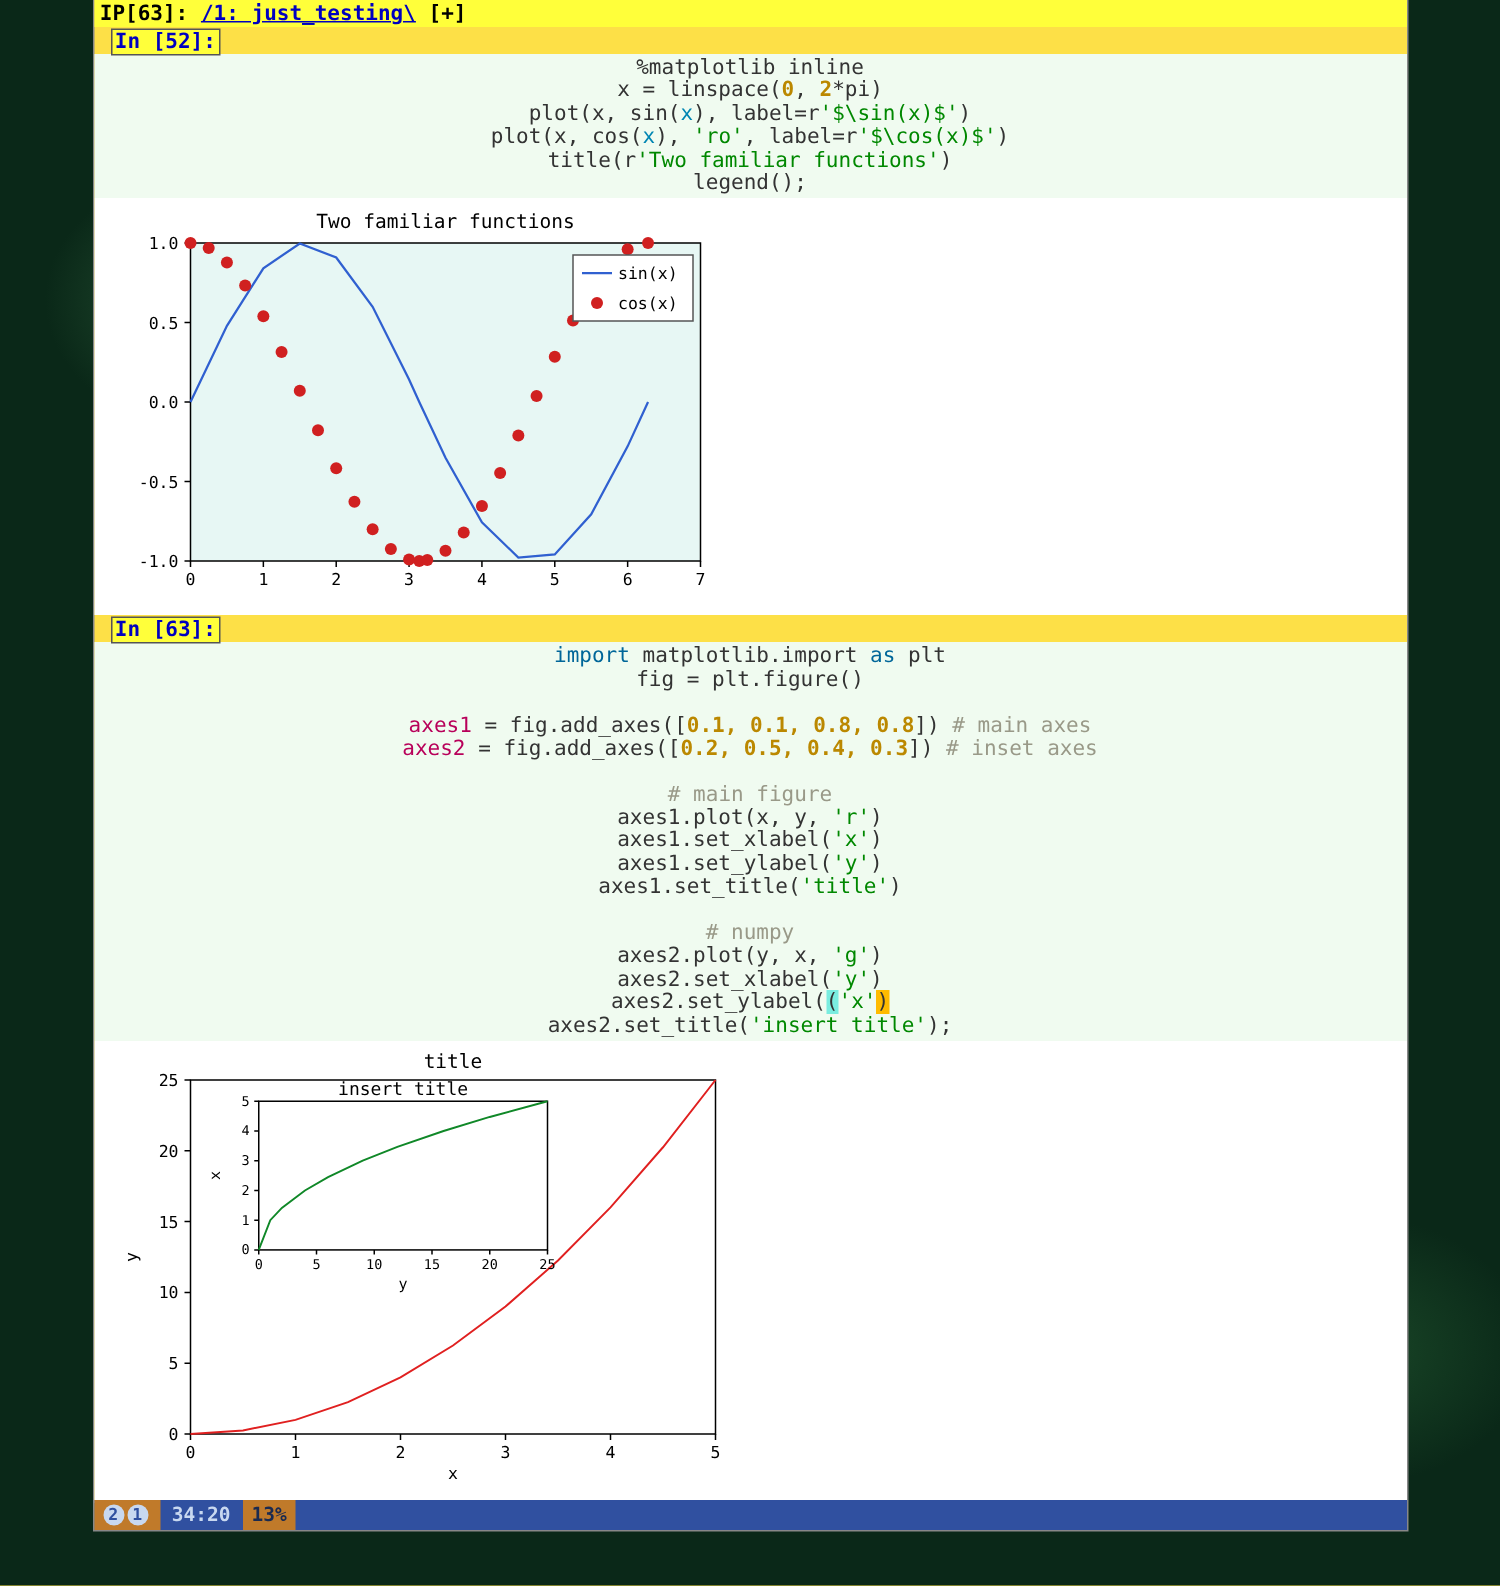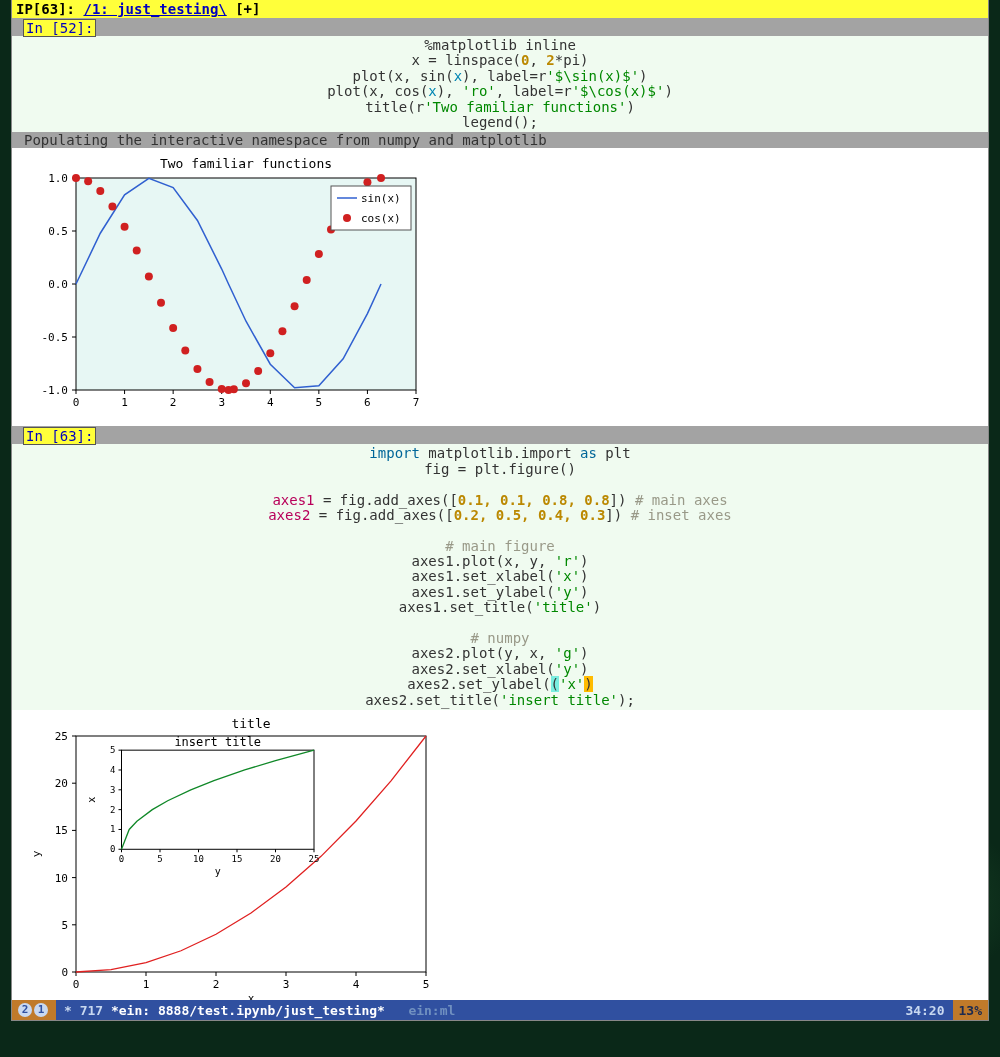--- a/index.html
+++ b/index.html
@@ -11,40 +11,40 @@
   background-image:
     radial-gradient(ellipse 200px 150px at 150px 200px, #2a5838 0%, transparent 60%),
     radial-gradient(ellipse 200px 150px at 800px 400px, #1a4828 0%, transparent 60%),
     radial-gradient(ellipse 200px 150px at 400px 800px, #2a5838 0%, transparent 60%),
     radial-gradient(ellipse 200px 150px at 900px 900px, #1a4828 0%, transparent 60%);
   font-family: "DejaVu Sans Mono", Menlo, Consolas, monospace;
   font-size: 14px;
   overflow: hidden;
 }
 .editor {
-  width: 976px;
+  width: 875px;
   margin: 0 auto;
-  background: #a3a3a3;
+  background: #fde047;
   height: 1020px;
   position: relative;
   box-shadow: 0 0 0 1px #888;
 }
 .title-bar {
   background: #ffff3a;
   color: #000;
   font-weight: bold;
   padding: 1px 4px;
   font-size: 14px;
 }
 .title-bar .path { color: #0000c0; text-decoration: underline; }
 .cell-prompt {
   display: inline-block;
   background: #ffff3a;
   color: #0000c0;
-  font-weight: normal;
+  font-weight: bold;
   padding: 0 2px;
   margin: 2px 0 0 12px;
   outline: 1px solid #555;
 }
 .cell-prompt.active { background: #ffff3a; }
 .code-block {
   background: #f0fbf0;
   padding: 2px 12px;
   white-space: pre;
   font-size: 14px;
@@ -107,21 +107,20 @@
   </div>
 
   
   <div class="cell-prompt">In [52]:</div>
   <div class="code-block"><span>%matplotlib inline</span>
 x <span class="op">=</span> linspace(<span class="num">0</span><span>, </span><span class="num">2</span><span>*pi</span><span>)</span>
 plot(x, sin(<span class="builtin">x</span>), label=r<span class="str">'$\sin(x)$'</span><span>)</span>
 plot(x, cos(<span class="builtin">x</span>), <span class="str">'ro'</span><span>, label=r</span><span class="str">'$\cos(x)$'</span><span>)</span>
 title(r<span class="str">'Two familiar functions'</span><span>)</span>
 legend();</div>
-  <div class="output-text">Populating the interactive namespace from numpy and matplotlib</div>
 
   
   <div class="chart-wrap">
     <svg id="chart1" width="400" height="260">
         <rect x="50" y="24" width="340" height="212" fill="#e7f7f4" stroke="#000"></rect>
         <text x="220" y="14" text-anchor="middle" font-size="13">Two familiar functions</text>
         <line x1="50" y1="236" x2="50" y2="240" stroke="#000"></line>
         <text x="50" y="252" text-anchor="middle" font-size="11">0</text>
         <line x1="98.57142857142857" y1="236" x2="98.57142857142857" y2="240" stroke="#000"></line>
         <text x="98.57142857142857" y="252" text-anchor="middle" font-size="11">1</text>
@@ -266,22 +265,16 @@
         <path d="M95.5,133.27999999999997 L103.2,113.45599999999997 L110.9,105.24886399999997 L126.30000000000001,93.63199999999998 L141.7,84.73102399999999 L164.8,73.80799999999998 L187.9,64.60966399999998 L218.70000000000002,53.98399999999998 L249.50000000000003,44.62707199999997 L288,34.15999999999998" fill="none" stroke="#108828" stroke-width="1.3"></path>
       </svg>
   </div>
 
   
   <div class="status-bar">
     <div class="status-left">
       <span class="badge">2</span>
       <span class="badge">1</span>
     </div>
-    <div class="status-mid">
-      <span>*</span>
-      <span>717</span>
-      <span style="color:#fff;">*ein: 8888/test.ipynb/just_testing*</span>
-      &nbsp;&nbsp;<span class="status-sep">ein:ml</span>
-    </div>
     <div class="status-right">34:20</div>
     <div class="status-pct">13%</div>
   </div>
 </div>
 
 </body></html>

